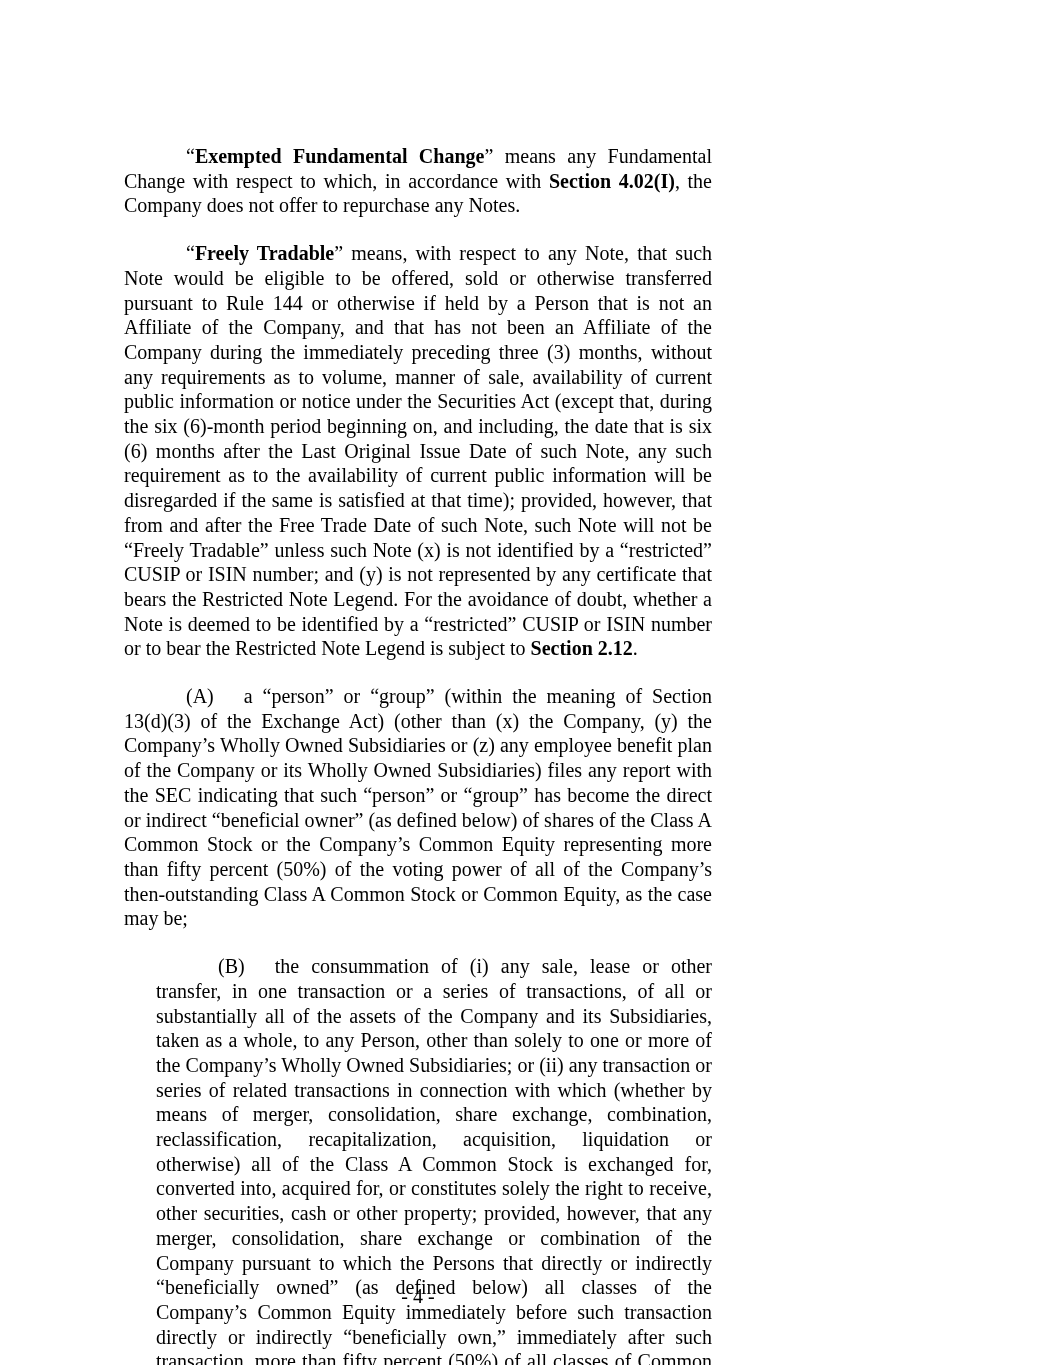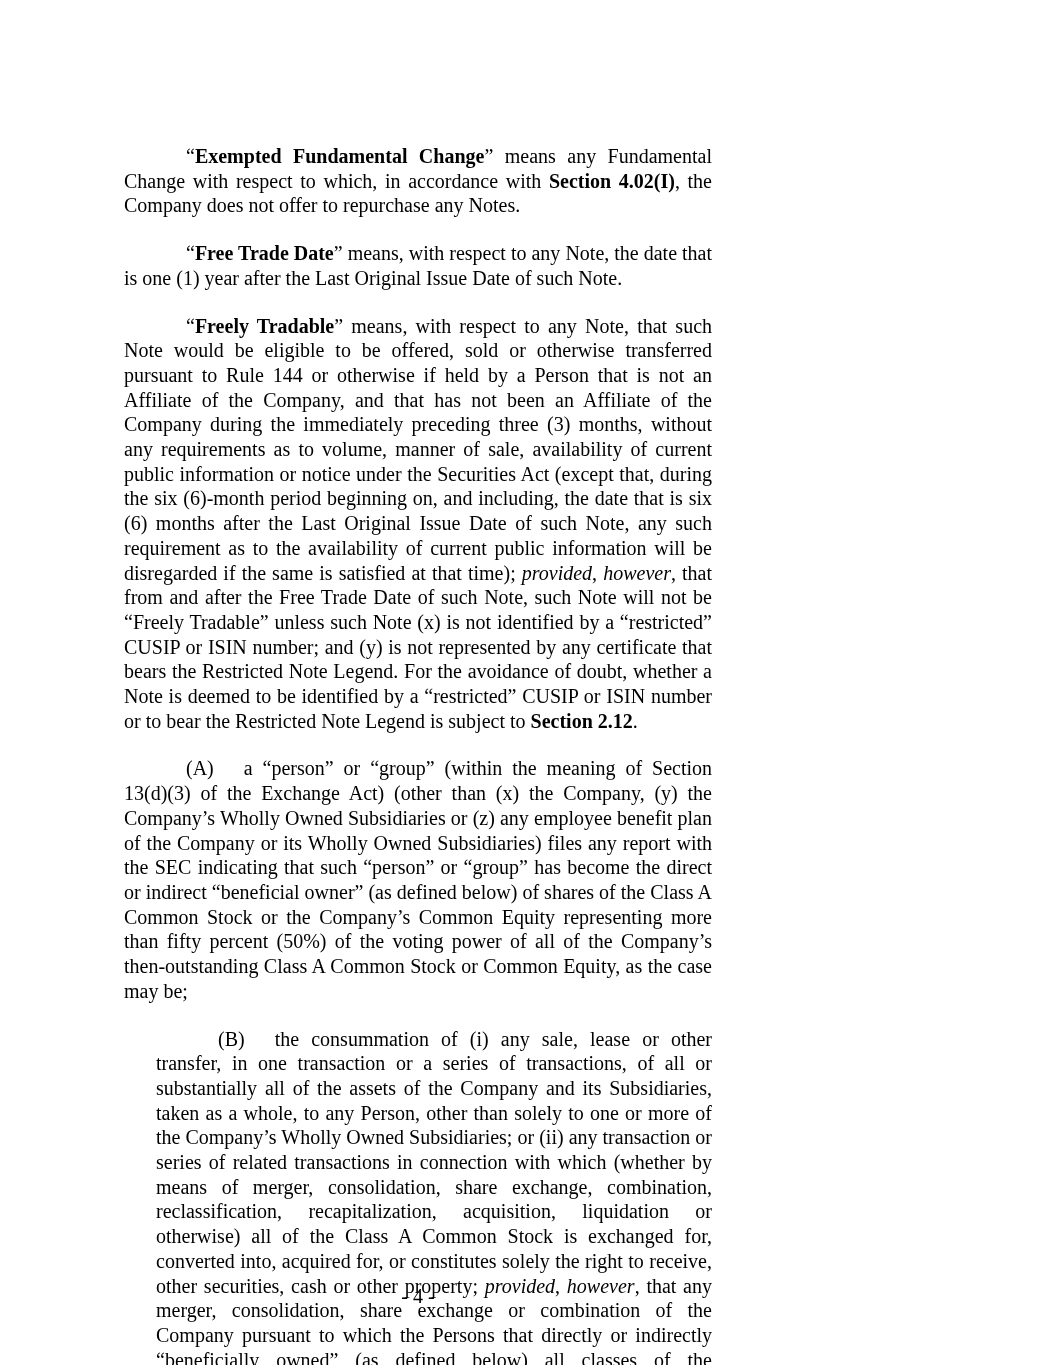--- a/index.html
+++ b/index.html
@@ -24,39 +24,38 @@
     left: 124px;
     right: 124px;
   }
   p.para {
     margin: 0 0 23px 0;
     text-align: justify;
     text-indent: 62px;
   }
   p.para:last-child { margin-bottom: 0; margin-left: 32px; }
   .b { font-weight: bold; }
-  .i { font-style: italic; }
+  .i { }
   .gap {
     display: inline-block;
     height: 1px;
   }
   .footer {
     position: absolute;
     left: 0;
     right: 0;
     bottom: 56px;
     text-align: center;
     font-size: 20px;
   }
 </style>
 </head>
 <body>
 
 <div class="page">
   <div class="doc-body" id="doc-body">
       <p class="para"><span>“</span><span class="b">Exempted Fundamental Change</span><span>” means any Fundamental Change with respect to which, in accordance with </span><span class="b">Section 4.02(I)</span><span>, the Company does not offer to repurchase any Notes.</span></p>
-      <p class="para"><span>“</span><span class="b">Free Trade Date</span><span>” means, with respect to any Note, the date that is one (1) year after the Last Original Issue Date of such Note.</span></p>
       <p class="para"><span>“</span><span class="b">Freely Tradable</span><span>” means, with respect to any Note, that such Note would be eligible to be offered, sold or otherwise transferred pursuant to Rule 144 or otherwise if held by a Person that is not an Affiliate of the Company, and that has not been an Affiliate of the Company during the immediately preceding three (3) months, without any requirements as to volume, manner of sale, availability of current public information or notice under the Securities Act (except that, during the six (6)-month period beginning on, and including, the date that is six (6) months after the Last Original Issue Date of such Note, any such requirement as to the availability of current public information will be disregarded if the same is satisfied at that time); </span><span class="i">provided</span><span>, </span><span class="i">however</span><span>, that from and after the Free Trade Date of such Note, such Note will not be “Freely Tradable” unless such Note (x) is not identified by a “restricted” CUSIP or ISIN number; and (y) is not represented by any certificate that bears the Restricted Note Legend. For the avoidance of doubt, whether a Note is deemed to be identified by a “restricted” CUSIP or ISIN number or to bear the Restricted Note Legend is subject to </span><span class="b">Section 2.12</span><span>.</span></p>
       <p class="para"><span>(A)</span><span class="gap" style="width: 30px;"></span><span>a “person” or “group” (within the meaning of Section 13(d)(3) of the Exchange Act) (other than (x) the Company, (y) the Company’s Wholly Owned Subsidiaries or (z) any employee benefit plan of the Company or its Wholly Owned Subsidiaries) files any report with the SEC indicating that such “person” or “group” has become the direct or indirect “beneficial owner” (as defined below) of shares of the Class A Common Stock or the Company’s Common Equity representing more than fifty percent (50%) of the voting power of all of the Company’s then-outstanding Class A Common Stock or Common Equity, as the case may be;</span></p>
       <p class="para"><span>(B)</span><span class="gap" style="width: 30px;"></span><span>the consummation of (i) any sale, lease or other transfer, in one transaction or a series of transactions, of all or substantially all of the assets of the Company and its Subsidiaries, taken as a whole, to any Person, other than solely to one or more of the Company’s Wholly Owned Subsidiaries; or (ii) any transaction or series of related transactions in connection with which (whether by means of merger, consolidation, share exchange, combination, reclassification, recapitalization, acquisition, liquidation or otherwise) all of the Class A Common Stock is exchanged for, converted into, acquired for, or constitutes solely the right to receive, other securities, cash or other property; </span><span class="i">provided</span><span>, </span><span class="i">however</span><span>, that any merger, consolidation, share exchange or combination of the Company pursuant to which the Persons that directly or indirectly “beneficially owned” (as defined below) all classes of the Company’s Common Equity immediately before such transaction directly or indirectly “beneficially own,” immediately after such transaction, more than fifty percent (50%) of all classes of Common Equity of the surviving, continuing or acquiring company or other transferee, as applicable, or the parent thereof, in substantially the same proportions vis-à-vis each other as immediately before such transaction, will be deemed not to be a Fundamental Change pursuant to this </span><span class="b">clause (B)</span><span>;</span></p>
     </div>
   <div class="footer">- 4 -</div>
 </div>
 
 </body></html>

